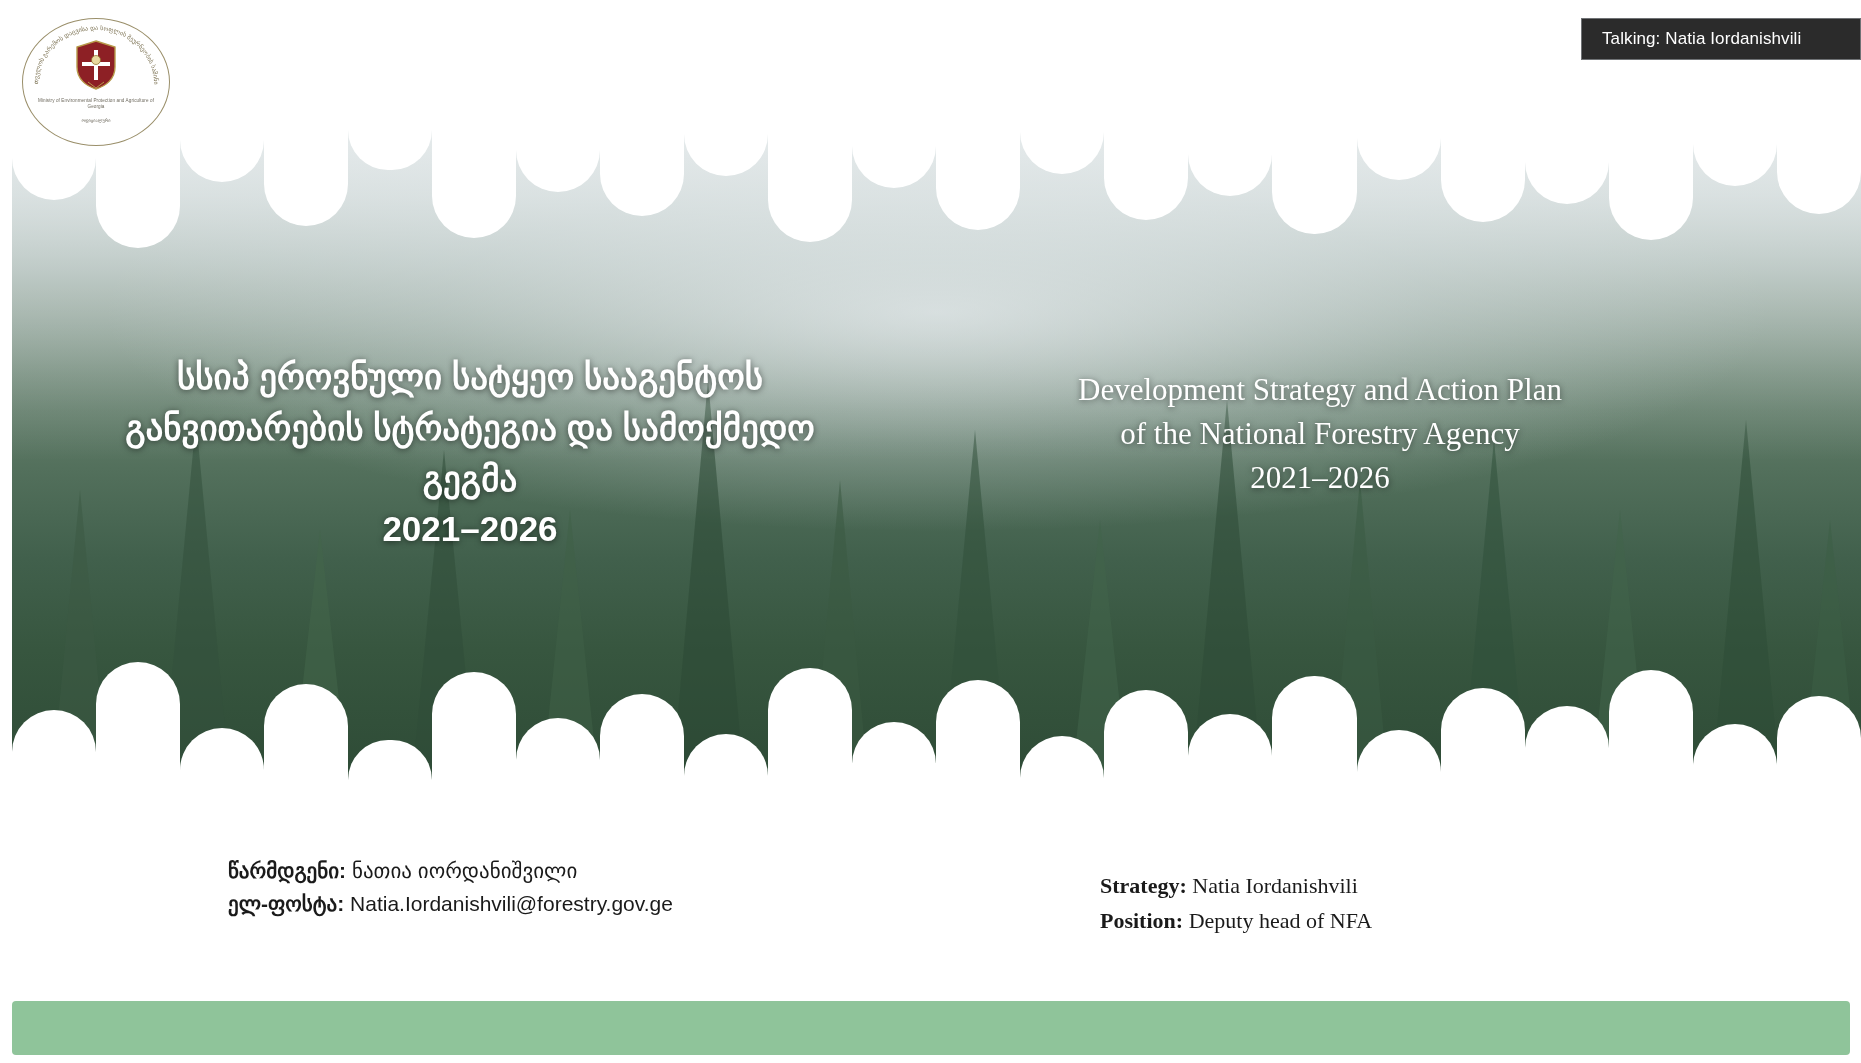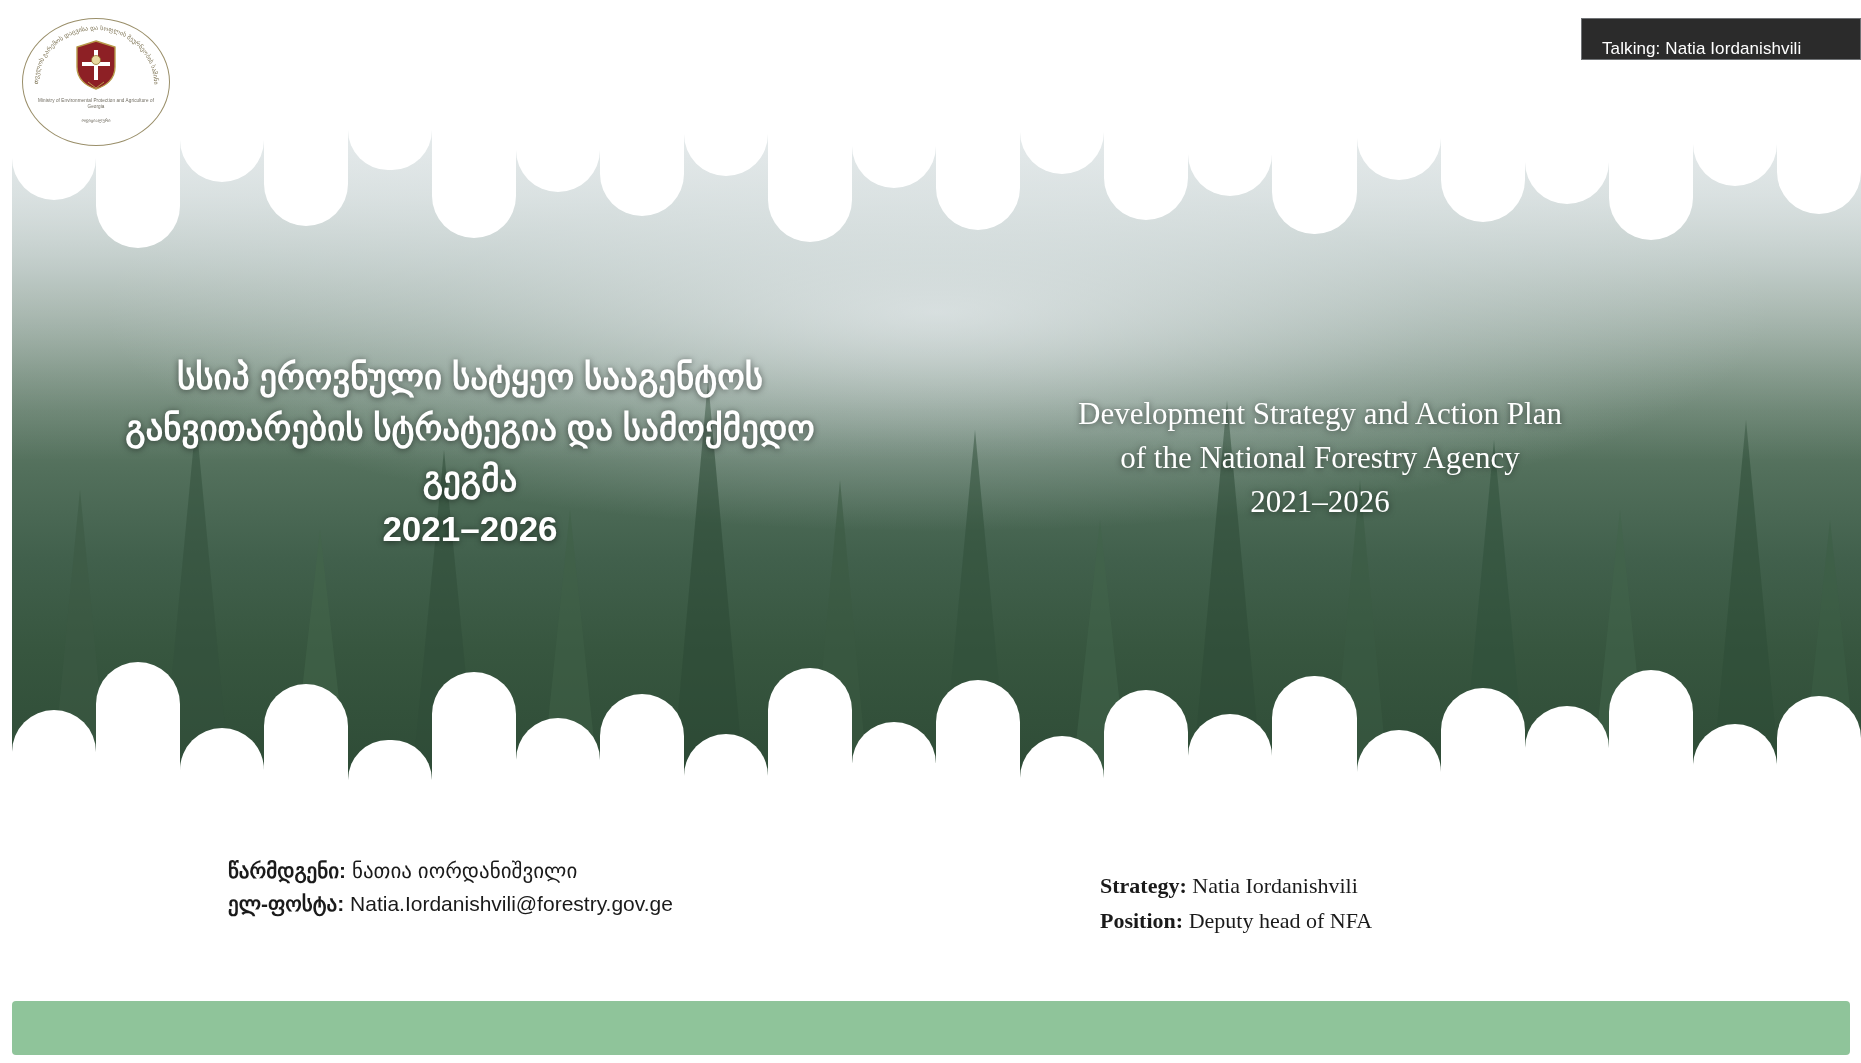--- a/index.html
+++ b/index.html
@@ -31,21 +31,21 @@
     position: absolute;
     right: 0px;
     top: 18px;
     min-width: 280px;
     height: 42px;
     background: #2b2b2b;
     border: 1px solid #6f7275;
     color: #ffffff;
     font-size: 17px;
     display: flex;
-    align-items: flex-end;
+    align-items: center;
     padding: 0 18px 0 20px;
     box-sizing: border-box;
     z-index: 50;
     letter-spacing: 0.1px;
   }
 
   
   .emblem {
     position: absolute;
     left: 22px;
@@ -182,21 +182,20 @@
     left: 1000px;
     top: 368px;
     width: 640px;
     text-align: center;
     color: #ffffff;
     font-family: "Liberation Serif", serif;
     font-size: 31px;
     line-height: 1.42;
     text-shadow: 0 1px 6px rgba(0,0,0,0.55);
     z-index: 12;
-    margin-top: 24px;
   }
 
   
   .nfa-logo {
     position: absolute;
     left: 30px;
     top: 820px;
     width: 200px;
     height: 140px;
   }

